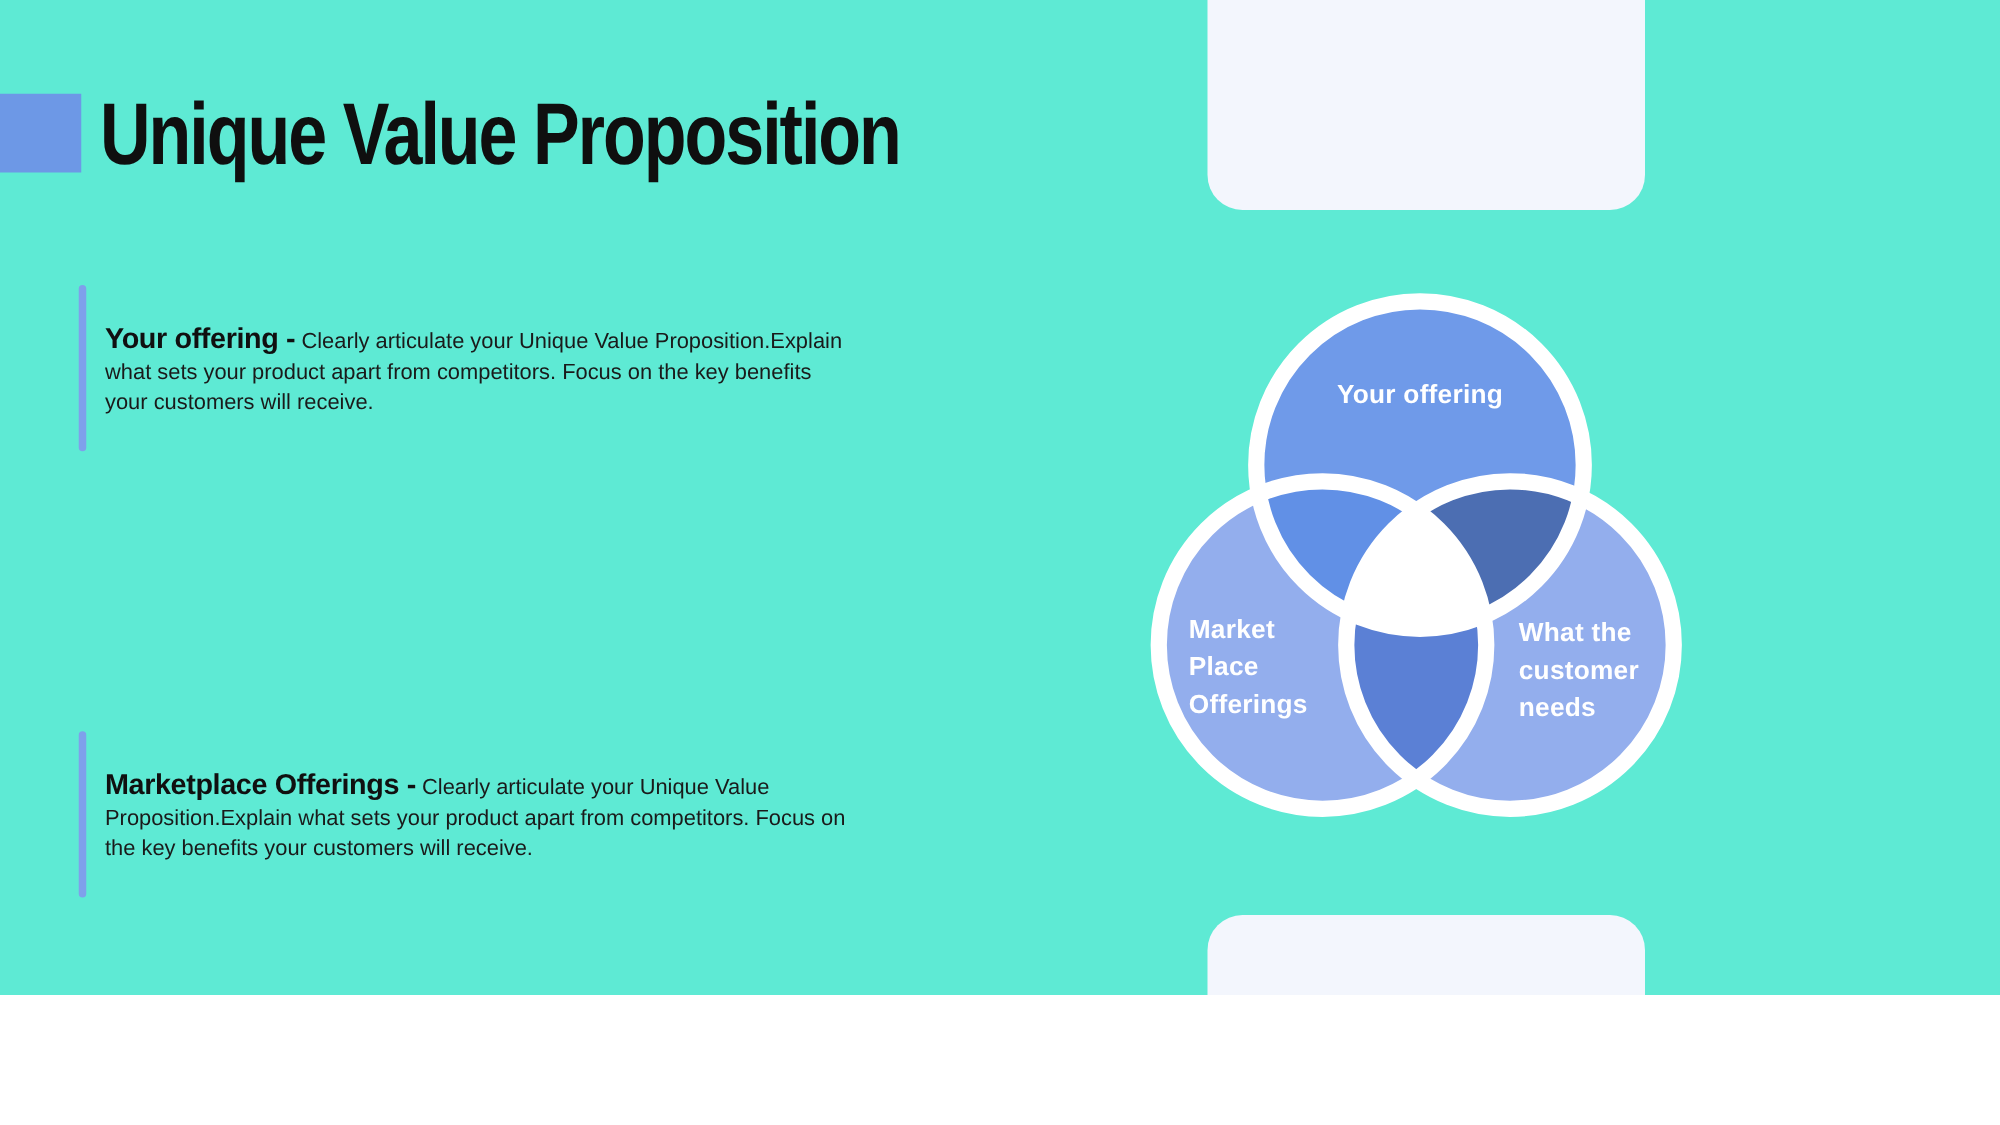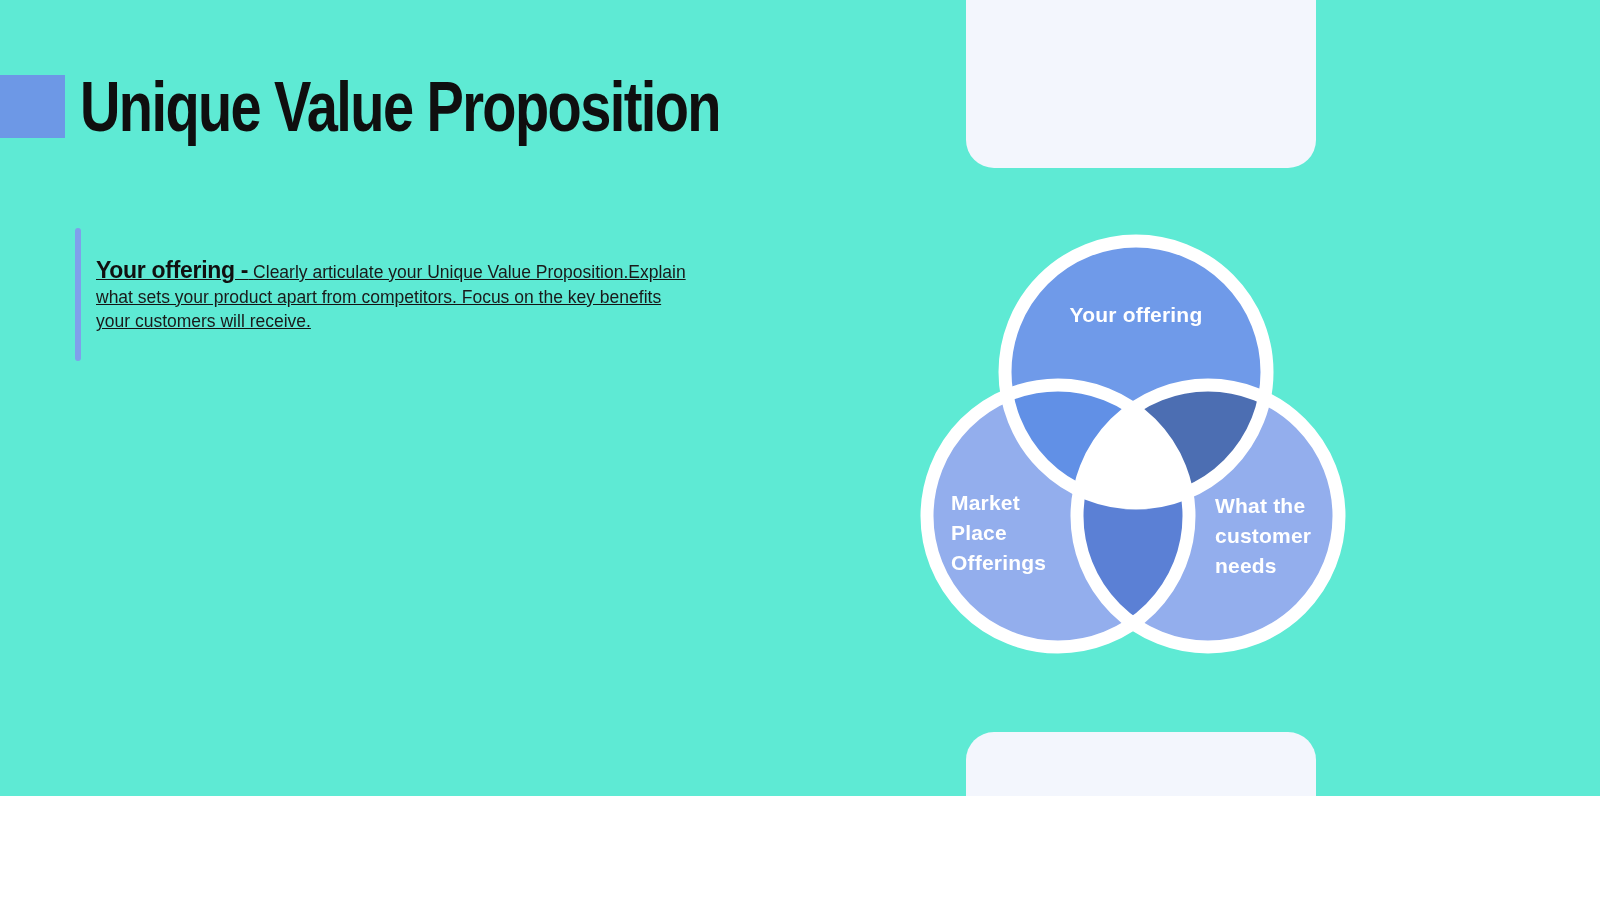--- a/index.html
+++ b/index.html
@@ -13,22 +13,22 @@
   .deco-bottom{top:732px;}
   
   .title-square{position:absolute;left:0;top:75px;width:65px;height:63px;background:#6d98e6;}
   .title{
     position:absolute;left:80px;top:74px;margin:0;
     font-size:70px;line-height:66px;font-weight:800;letter-spacing:-2px;
     transform:scaleX(0.8);transform-origin:left top;white-space:nowrap;color:#0f0f0f;
   }
   
   .block{
-    position:absolute;left:75px;width:621px;height:133px;
-    padding-left:21px;box-sizing:border-box;text-decoration:underline;
+    position:absolute;left:63px;width:621px;height:133px;
+    padding-left:21px;box-sizing:border-box;
   }
   .block::before{
     content:"";position:absolute;left:0;top:0;bottom:0;width:6px;
     background:#7fa0eb;border-radius:3px;
   }
   .block-1{top:228px;}
   .block-2{top:405px;}
   .block-3{top:585px;}
   .block-text{
     margin:0;padding-top:30px;width:600px;
@@ -51,20 +51,23 @@
   <div class="deco deco-bottom"></div>
 
   <div class="title-square"></div>
   <h1 class="title">Unique Value Proposition</h1>
 
   <section class="block block-1">
     <p class="block-text"><strong class="block-heading">Your offering -</strong> <span>Clearly articulate your Unique Value Proposition.Explain what sets your product apart from competitors. Focus on the key benefits your customers will receive.</span></p>
   </section>
 
 
+  <section class="block block-3">
+    <p class="block-text"><strong class="block-heading">Marketplace Offerings -</strong> <span>Clearly articulate your Unique Value Proposition.Explain what sets your product apart from competitors. Focus on the key benefits your customers will receive.</span></p>
+  </section>
 
   <svg class="venn" viewBox="880 225 470 430" aria-hidden="true">
     <defs>
       <clipPath id="clipBL">
           <circle cx="1058" cy="516" r="131"></circle>
         </clipPath>
       <clipPath id="clipBR">
           <circle cx="1208" cy="516" r="131"></circle>
         </clipPath>
     </defs>

